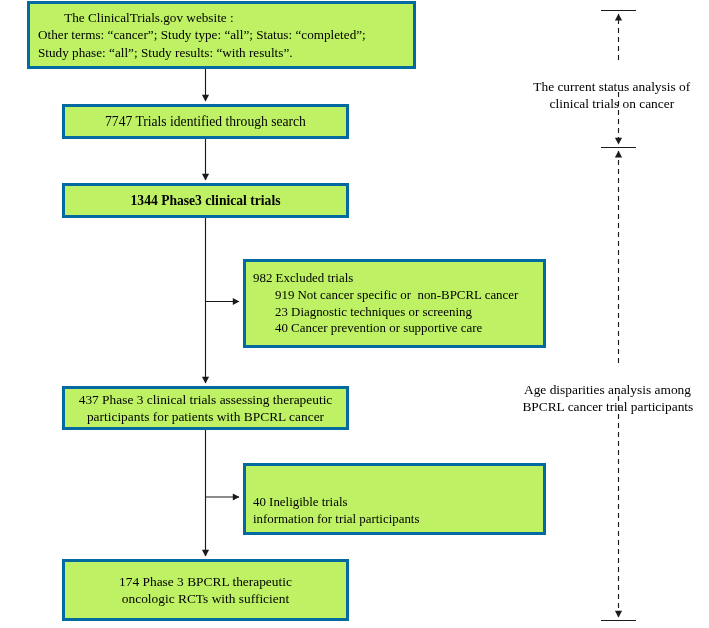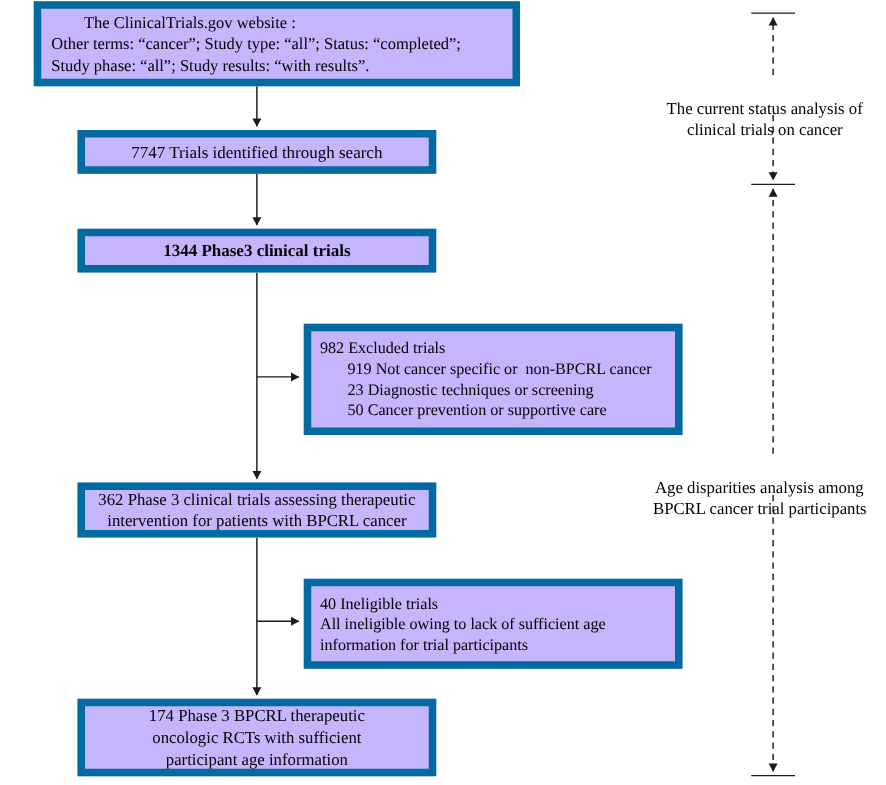--- a/index.html
+++ b/index.html
@@ -7,22 +7,22 @@
     width:709px;height:628px;position:relative;overflow:hidden;
     font-family:"Liberation Serif","DejaVu Serif",serif;
     color:#000000;
     -webkit-font-smoothing:antialiased;
   }
   #flow{position:absolute;left:0;top:0;width:709px;height:628px;}
 
   .node{
     position:absolute;
     box-sizing:border-box;
-    border:6px solid #0369a1;
-    background:#c4b5fd;
+    border:3px solid #0369a1;
+    background:#bef264;
     display:flex;
     flex-direction:column;
     justify-content:center;
     line-height:1.30;
   }
   .node .ln{display:block;white-space:pre;}
   .ctr{text-align:center;}
   .lft{text-align:left;}
 
   
@@ -99,38 +99,36 @@
 </div>
 
 <div class="node ctr" id="box-phase3">
   <span class="ln">1344 Phase3 clinical trials</span>
 </div>
 
 <div class="node lft" id="box-excluded">
   <span class="ln">982 Excluded trials</span>
   <span class="ln indent1">919 Not cancer specific or  non-BPCRL cancer</span>
   <span class="ln indent1">23 Diagnostic techniques or screening</span>
-  <span class="ln indent1">50 Cancer prevention or supportive care</span>
+  <span class="ln indent1">40 Cancer prevention or supportive care</span>
 </div>
 
 <div class="node ctr" id="box-362">
-  <span class="ln">362 Phase 3 clinical trials assessing therapeutic</span>
-  <span class="ln">intervention for patients with BPCRL cancer</span>
+  <span class="ln">437 Phase 3 clinical trials assessing therapeutic</span>
+  <span class="ln">participants for patients with BPCRL cancer</span>
 </div>
 
 <div class="node lft" id="box-ineligible">
   <span class="ln">40 Ineligible trials</span>
-  <span class="ln">All ineligible owing to lack of sufficient age</span>
   <span class="ln">information for trial participants</span>
 </div>
 
 <div class="node ctr" id="box-322">
   <span class="ln">174 Phase 3 BPCRL therapeutic</span>
   <span class="ln">oncologic RCTs with sufficient</span>
-  <span class="ln">participant age information</span>
 </div>
 
 <div class="side-label" id="label-current">
   <span class="ln">The current status analysis of</span>
   <span class="ln">clinical trials on cancer</span>
 </div>
 
 <div class="side-label" id="label-age">
   <span class="ln">Age disparities analysis among</span>
   <span class="ln">BPCRL cancer trial participants</span>

